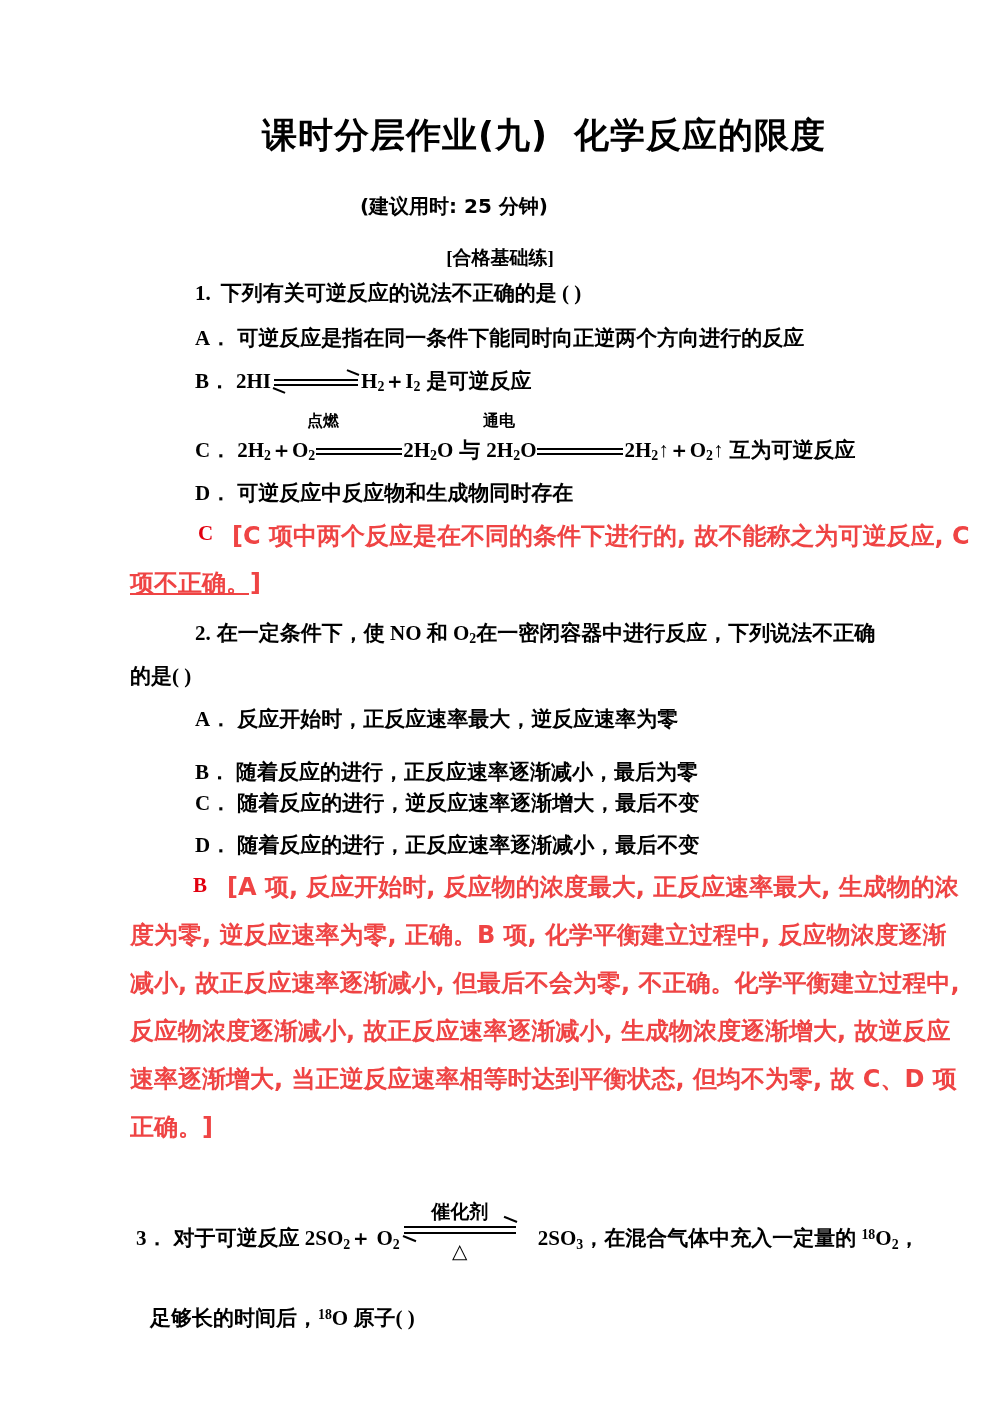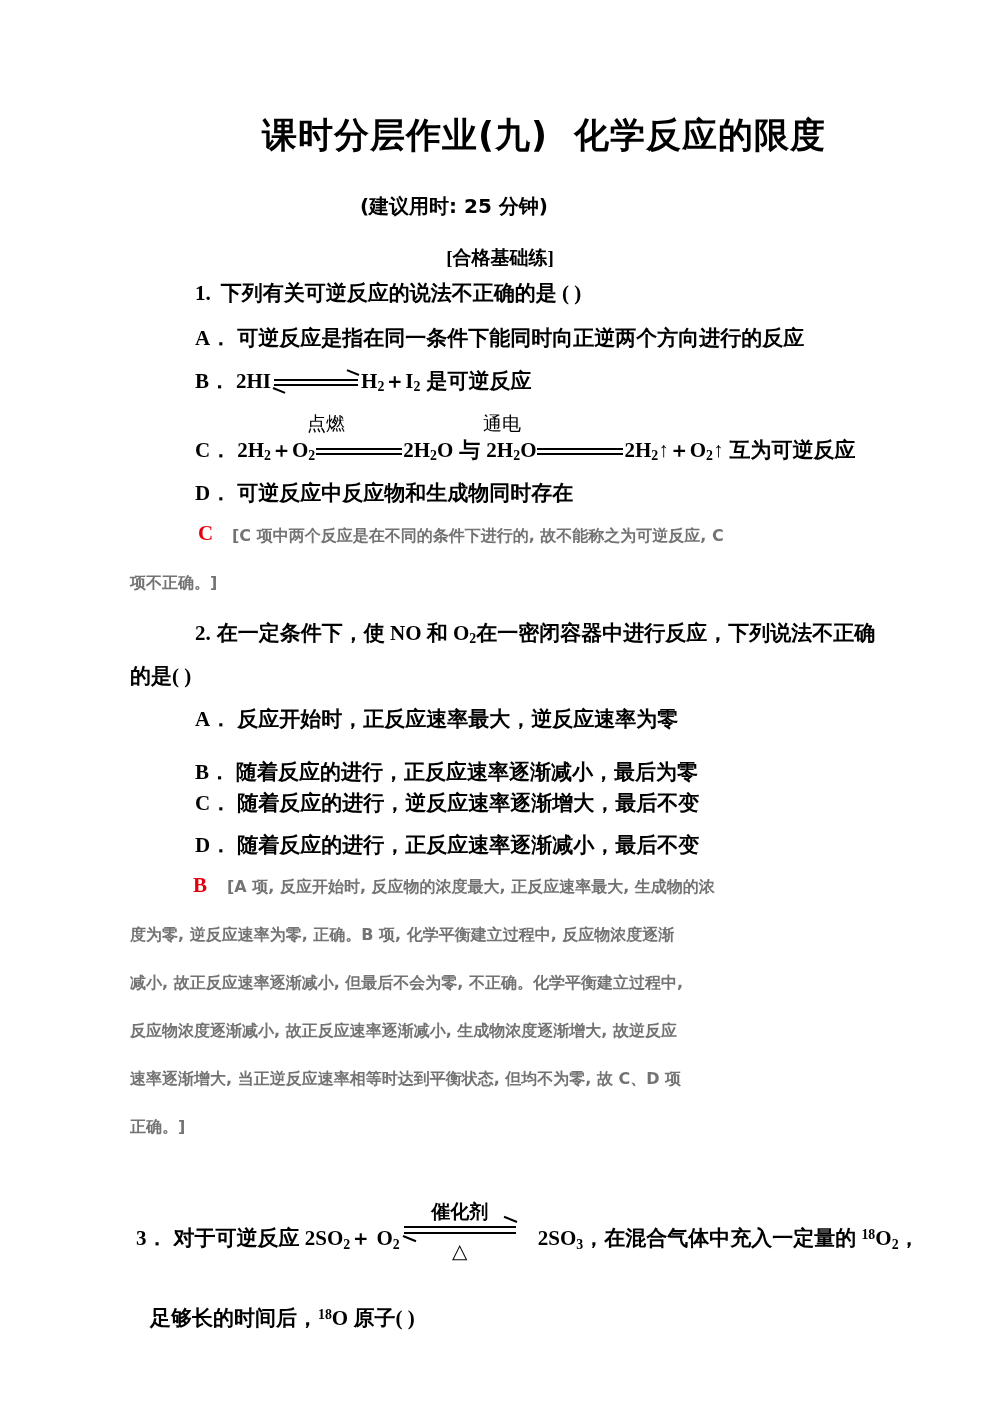--- a/index.html
+++ b/index.html
@@ -67,24 +67,24 @@
     font-weight: bold;
     color: #000;
   }
   .line.q     { font-weight: bold; }
   .line.opt   { font-weight: bold; }
   
   .expl {
     position: absolute;
     font-family: "DejaVu Sans", "Liberation Sans", sans-serif;
     font-weight: bold;
-    font-size: 16px;
+    font-size: 24px;
     line-height: 26px;
     white-space: nowrap;
-    color: #737373;
+    color: #ef4444;
   }
   .ans {
     color: #e2000f;
     font-family: "Liberation Serif", "DejaVu Serif", serif;
     font-weight: bold;
     font-size: 21px;
   }
 
   
   sub { font-size: 0.66em; vertical-align: -0.25em; }
@@ -147,22 +147,22 @@
     width: 13px; height: 2px;
     background: #000;
     transform: rotate(22deg);
     transform-origin: left center;
   }
 
   
   .cond {
     position: absolute;
     font-family: "DejaVu Sans", "Liberation Sans", sans-serif;
-    font-weight: normal;
-    font-size: 19px;
+    font-weight: bold;
+    font-size: 16px;
     white-space: nowrap;
   }
 
   
   .cat-arrow {
     display: inline-block;
     position: relative;
     width: 112px;
     height: 16px;
     vertical-align: middle;
@@ -246,21 +246,21 @@
   </div>
 
   <div class="line opt" style="left:195px; top:480px;">
     <span>D．</span><span class="sp-s"></span><span>可逆反应中反应物和生成物同时存在</span>
   </div>
 
   <div style="position:absolute; left:198px; top:521px;">
     <span class="ans">C</span>
   </div>
   <div class="expl" style="left:232px; top:523px;">[C 项中两个反应是在不同的条件下进行的, 故不能称之为可逆反应, C</div>
-  <div class="expl" style="left:130px; top:570px;">项不正确。]</div>
+  <div class="expl" style="left:130px; top:570px;text-decoration:underline;">项不正确。]</div>
 
   <div class="line q" style="left:195px; top:620px;">
     <span>2.</span><span class="sp-s"></span><span>在一定条件下，使 NO 和 O</span><sub>2</sub><span>在一密闭容器中进行反应，下列说法不正确</span>
   </div>
   <div class="line q" style="left:130px; top:663px;">的是(      )</div>
 
   <div class="line opt" style="left:195px; top:706px;">
     <span>A．</span><span class="sp-s"></span><span>反应开始时，正反应速率最大，逆反应速率为零</span>
   </div>
   <div class="line opt" style="left:195px; top:712px;margin-top:47px;">

